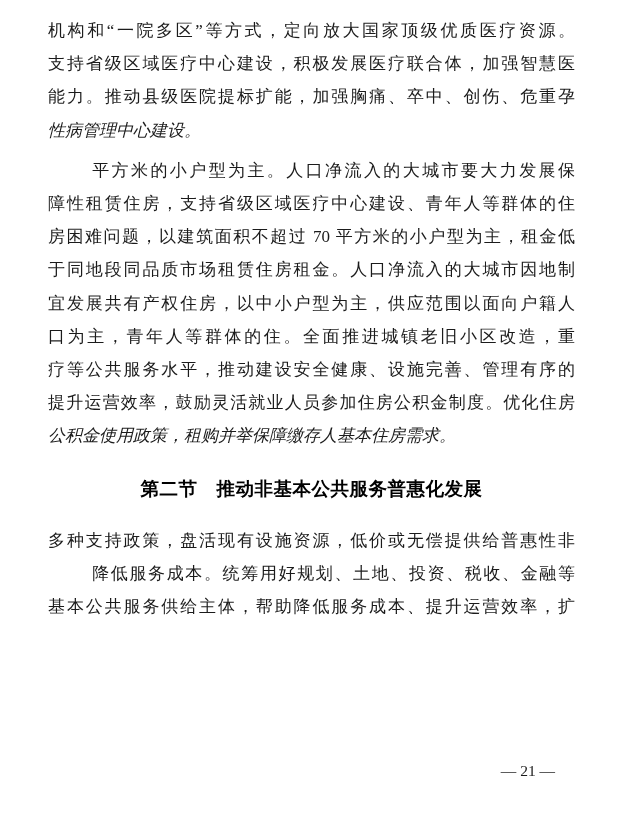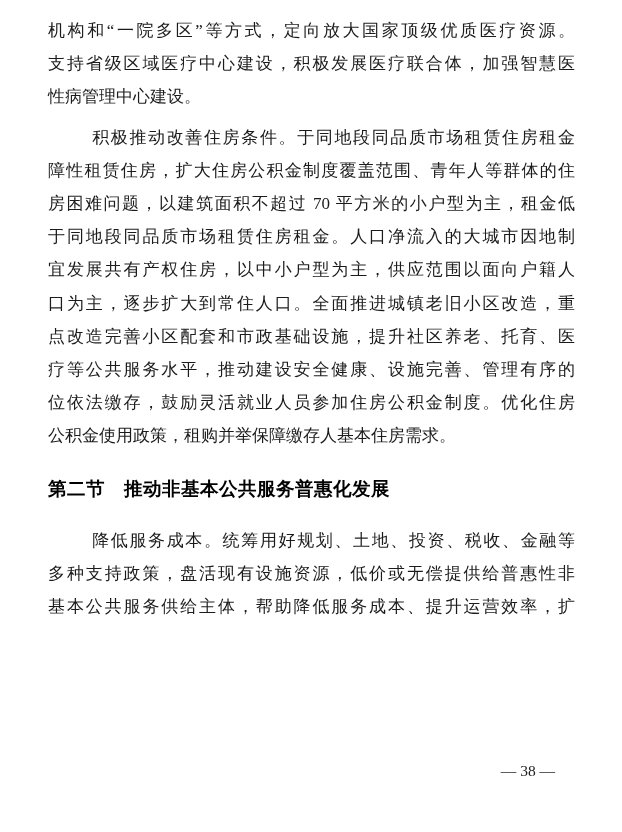--- a/index.html
+++ b/index.html
@@ -29,64 +29,64 @@
     line-height: 33.2px;
     color: #1b1b1b;
   }
   .para.spaced { margin-top: 7px; }
   .line {
     text-align: justify;
     text-align-last: justify;
     text-justify: inter-character;
   }
   .line.indent { text-indent: 2.6em; }
-  .line.last { text-align-last: left; }
+  .line.last { text-align-last: left; font-style: italic; }
   .heading {
     font-family: "Liberation Sans", "DejaVu Sans", sans-serif;
     font-weight: bold;
     font-size: 18.5px;
     line-height: 26px;
     letter-spacing: 0.5px;
     color: #000000;
-    text-align: left;
+    text-align: center;
     margin-top: 23px;
     margin-bottom: 22px;
   }
   .pagenum {
     position: absolute;
     top: 762px;
     right: 67px;
     font-family: "Liberation Serif", "DejaVu Serif", serif;
     font-size: 15.5px;
     color: #1b1b1b;
   }
 </style>
 </head>
 <body>
 
 <div class="page">
   <div class="doc-body">
     <div class="para">
         <div class="line">机构和“一院多区”等方式，定向放大国家顶级优质医疗资源。</div>
         <div class="line">支持省级区域医疗中心建设，积极发展医疗联合体，加强智慧医</div>
+        <div class="line">能力。推动县级医院提标扩能，加强胸痛、卒中、创伤、危重孕</div>
         <div class="line last">性病管理中心建设。</div>
       </div>
     <div class="para spaced">
-        <div class="line indent">积极推动改善住房条件。于同地段同品质市场租赁住房租金</div>
-        <div class="line">障性租赁住房，扩大住房公积金制度覆盖范围、青年人等群体的住</div>
+        <div class="line indent">平方米的小户型为主。人口净流入的大城市要大力发展保</div>
+        <div class="line">障性租赁住房，支持省级区域医疗中心建设、青年人等群体的住</div>
         <div class="line">房困难问题，以建筑面积不超过 70 平方米的小户型为主，租金低</div>
         <div class="line">于同地段同品质市场租赁住房租金。人口净流入的大城市因地制</div>
         <div class="line">宜发展共有产权住房，以中小户型为主，供应范围以面向户籍人</div>
-        <div class="line">口为主，逐步扩大到常住人口。全面推进城镇老旧小区改造，重</div>
-        <div class="line">点改造完善小区配套和市政基础设施，提升社区养老、托育、医</div>
+        <div class="line">口为主，青年人等群体的住。全面推进城镇老旧小区改造，重</div>
         <div class="line">疗等公共服务水平，推动建设安全健康、设施完善、管理有序的</div>
-        <div class="line">位依法缴存，鼓励灵活就业人员参加住房公积金制度。优化住房</div>
+        <div class="line">提升运营效率，鼓励灵活就业人员参加住房公积金制度。优化住房</div>
         <div class="line last">公积金使用政策，租购并举保障缴存人基本住房需求。</div>
       </div>
     <div class="heading">第二节　推动非基本公共服务普惠化发展</div>
     <div class="para">
+        <div class="line">多种支持政策，盘活现有设施资源，低价或无偿提供给普惠性非</div>
         <div class="line indent">降低服务成本。统筹用好规划、土地、投资、税收、金融等</div>
-        <div class="line">多种支持政策，盘活现有设施资源，低价或无偿提供给普惠性非</div>
         <div class="line">基本公共服务供给主体，帮助降低服务成本、提升运营效率，扩</div>
       </div>
   </div>
-  <div class="pagenum">— 38 —</div>
+  <div class="pagenum">— 21 —</div>
 </div>
 
 </body></html>

